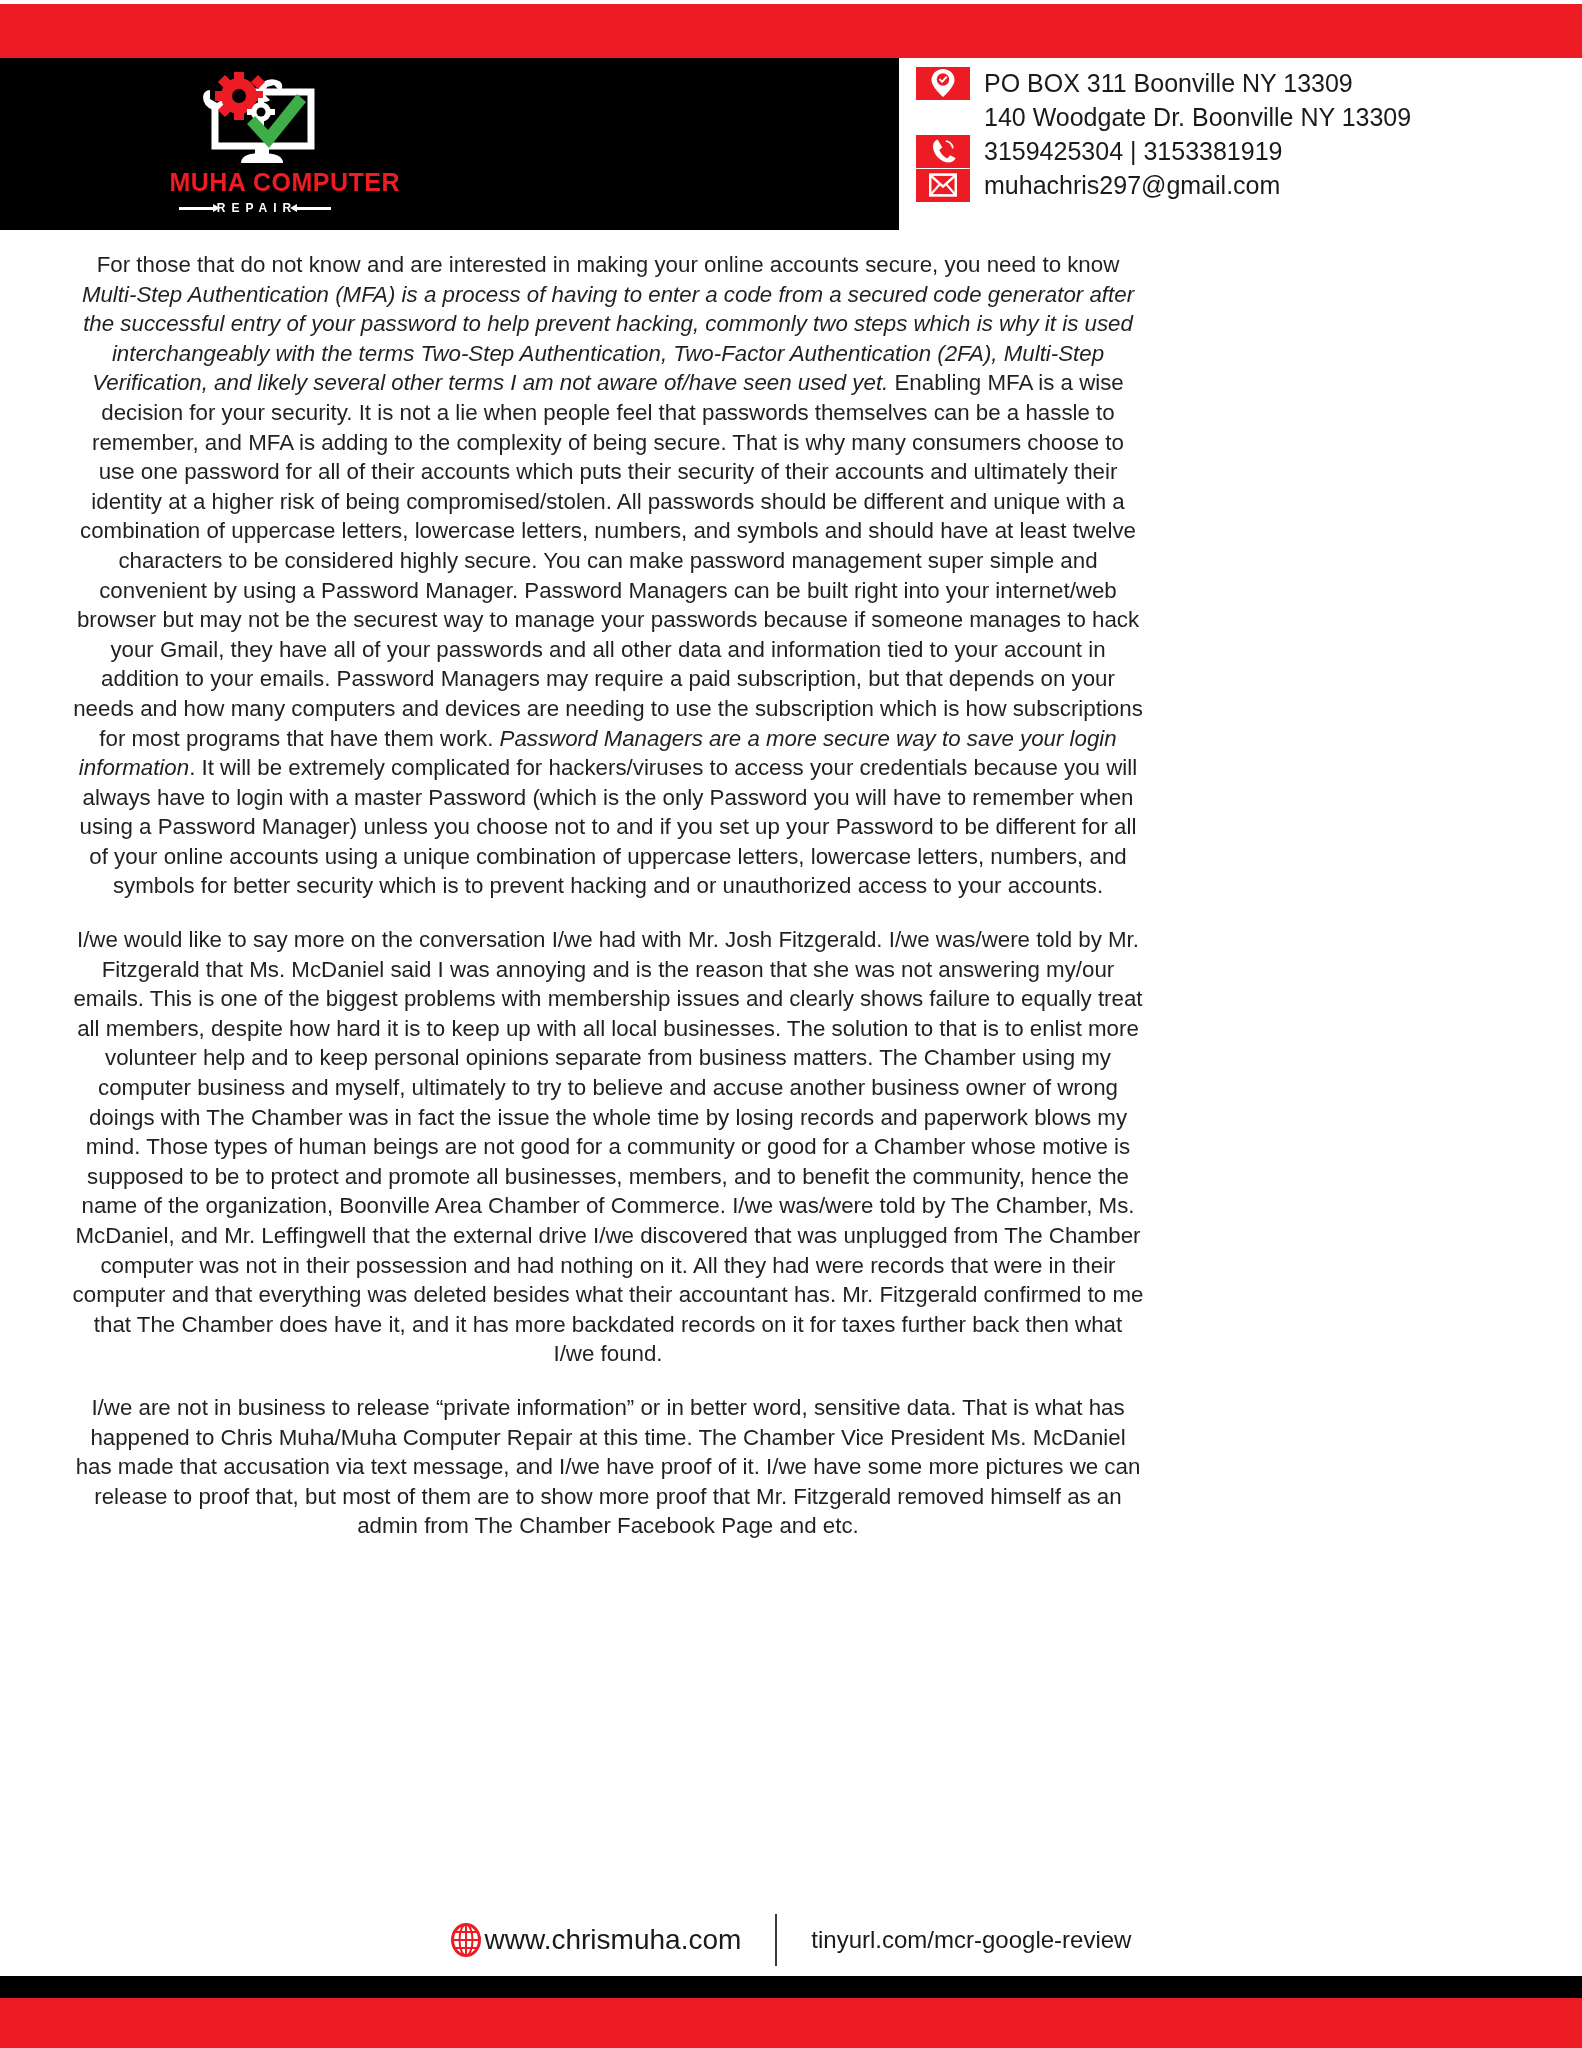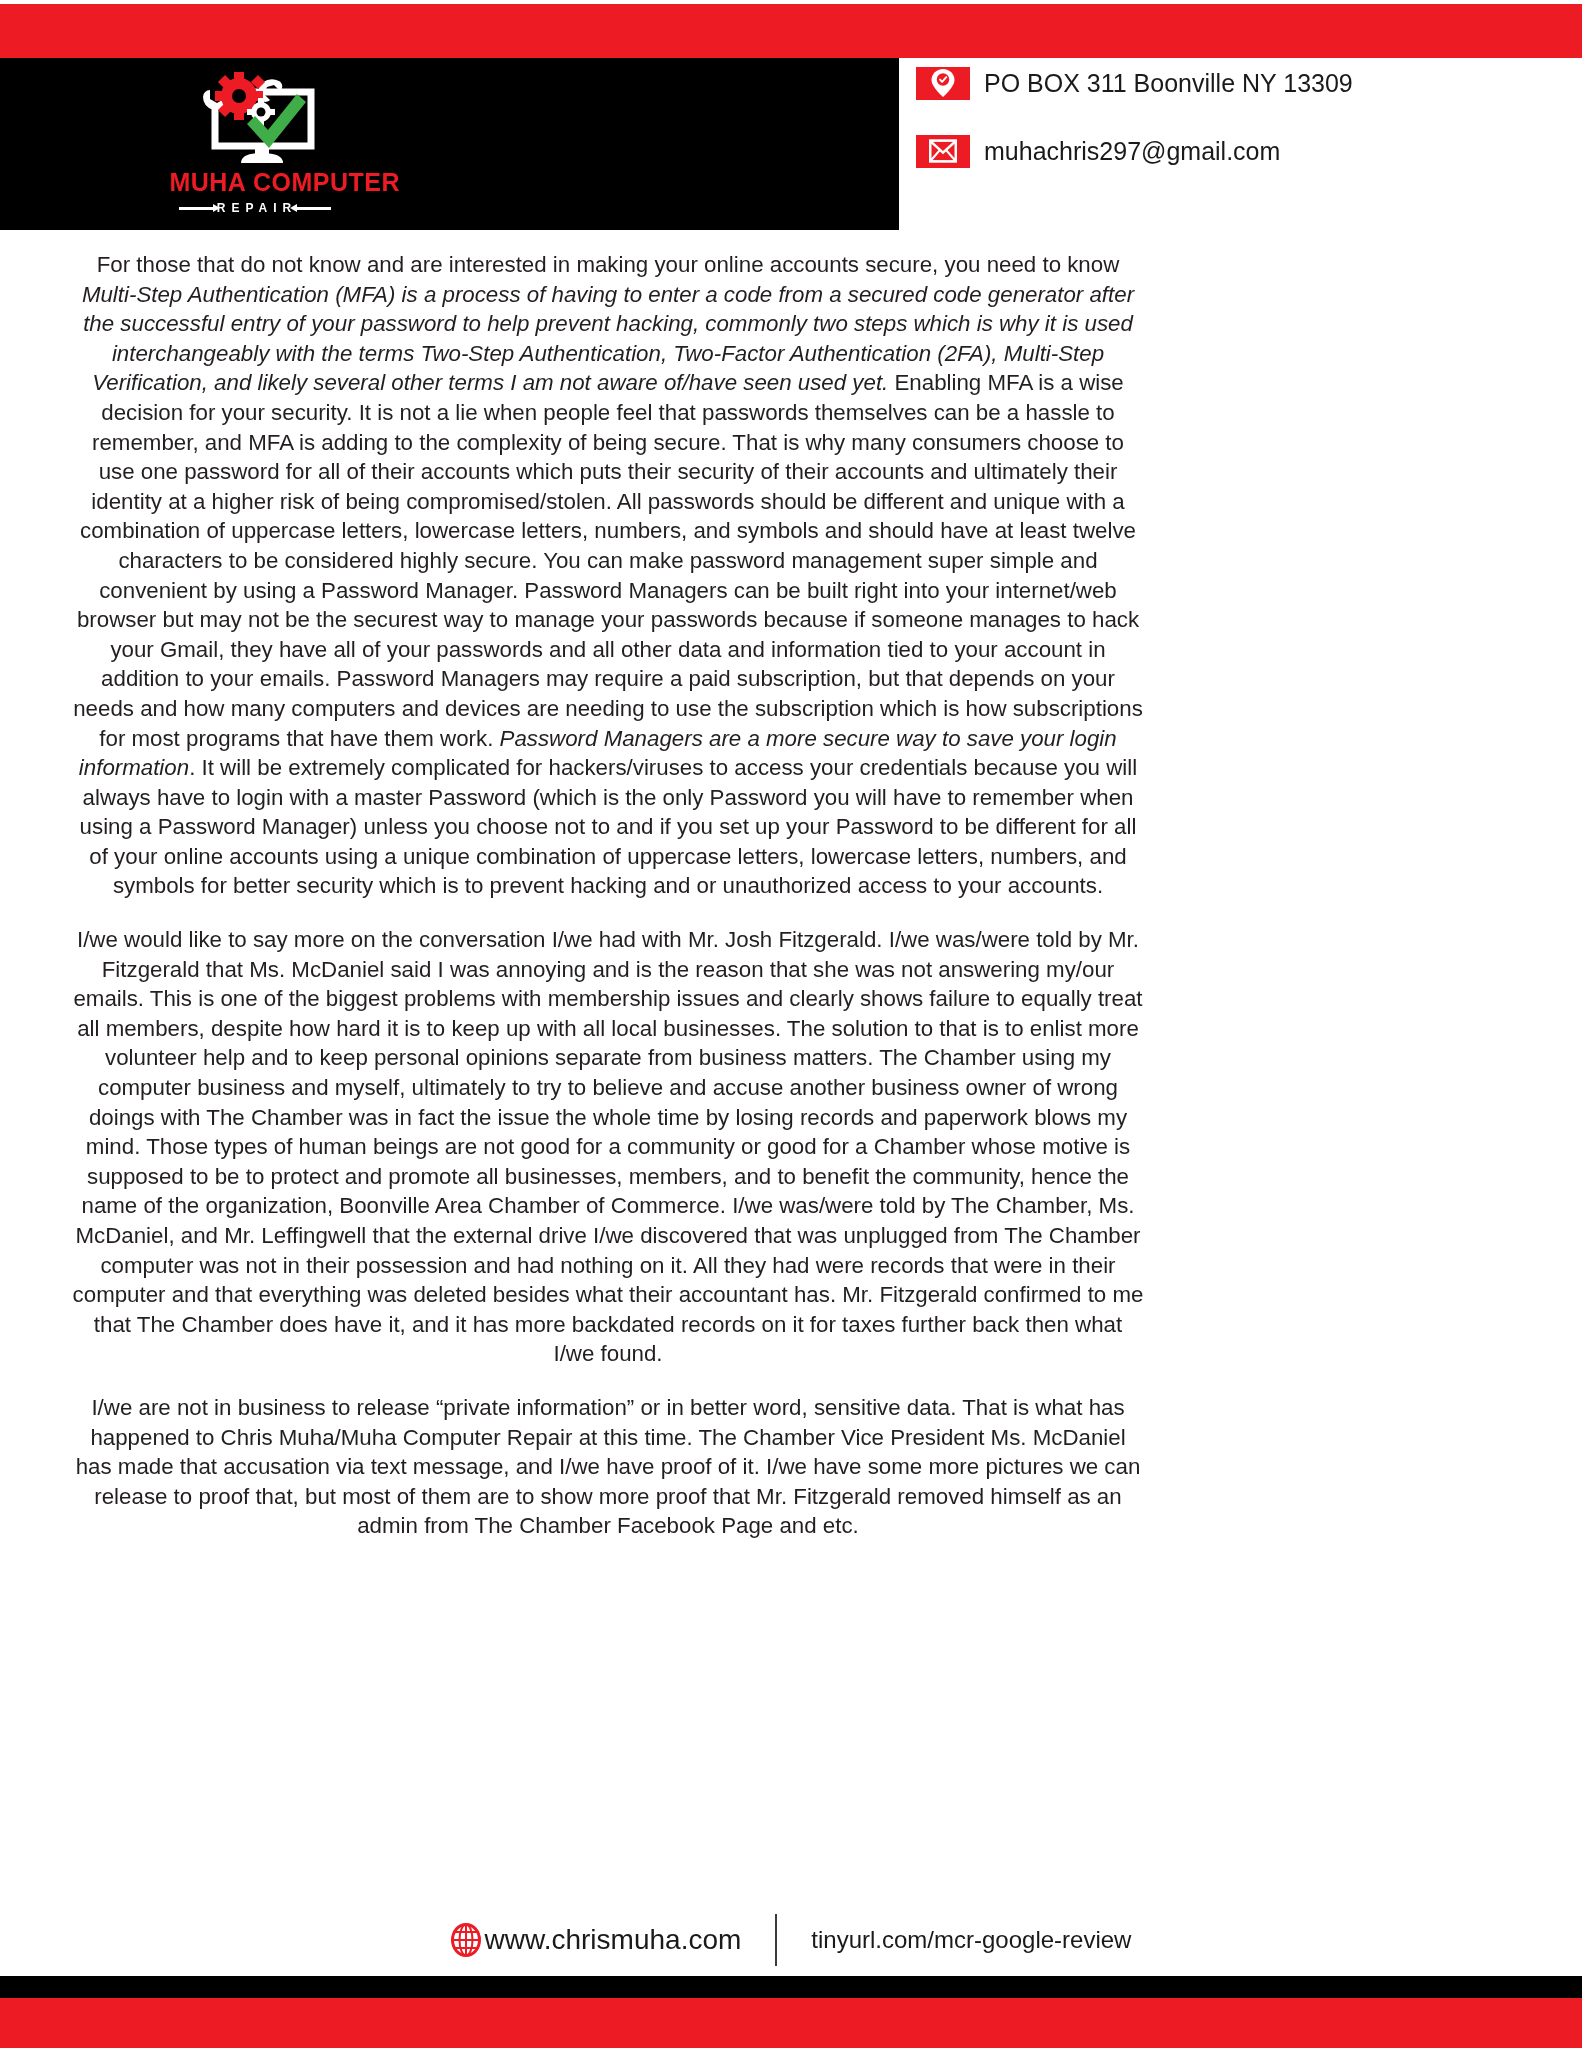--- a/index.html
+++ b/index.html
@@ -294,22 +294,32 @@
             <path d="M13 1 C6.4 1 1.5 6 1.5 12 C1.5 19 13 29 13 29 C13 29 24.5 19 24.5 12 C24.5 6 19.6 1 13 1 Z" fill="#ffffff"></path>
             <circle cx="13" cy="11.5" r="6.2" fill="#ED1C24"></circle>
             <path d="M10 11.6 l2.1 2.2 l4.2 -4.6" fill="none" stroke="#ffffff" stroke-width="1.9" stroke-linecap="round" stroke-linejoin="round"></path>
           </svg>
         </span>
         <span class="contact-text">PO BOX 311 Boonville NY 13309</span>
       </div>
 
       <div class="contact-row">
         <span class="contact-icon blank"></span>
-      </div>
-
+        <span class="contact-text">140 Woodgate Dr. Boonville NY 13309</span>
+      </div>
+
+      <div class="contact-row">
+        <span class="contact-icon">
+          <svg width="25" height="26" viewBox="0 0 25 26" xmlns="http://www.w3.org/2000/svg">
+            <path d="M6.6 1.5 C4 2.5 2 5 2 8.2 c0 8.4 7.8 16.3 16.2 16.3 c3 0 5.5 -1.8 6.4 -4.4 l-5.6 -2.8 l-2.6 3.1 c-3.6 -1.7 -6.6 -4.8 -8.2 -8.4 l3.1 -2.6 Z" fill="#ffffff"></path>
+            <path d="M15.5 3.2 a8.2 8.2 0 0 1 6.2 6.4" fill="none" stroke="#ffffff" stroke-width="1.7" stroke-linecap="round"></path>
+          </svg>
+        </span>
+        <span class="contact-text">3159425304 | 3153381919</span>
+      </div>
 
       <div class="contact-row">
         <span class="contact-icon">
           <svg width="28" height="24" viewBox="0 0 28 24" xmlns="http://www.w3.org/2000/svg">
             <rect x="1.2" y="1.6" width="25.6" height="20.8" fill="none" stroke="#ffffff" stroke-width="2.6"></rect>
             <path d="M1.6 2.4 L14 13.6 L26.4 2.4" fill="none" stroke="#ffffff" stroke-width="2.6"></path>
             <path d="M1.6 21.8 L10.4 11.6 M26.4 21.8 L17.6 11.6" fill="none" stroke="#ffffff" stroke-width="2.2"></path>
           </svg>
         </span>
         <span class="contact-text">muhachris297@gmail.com</span>

